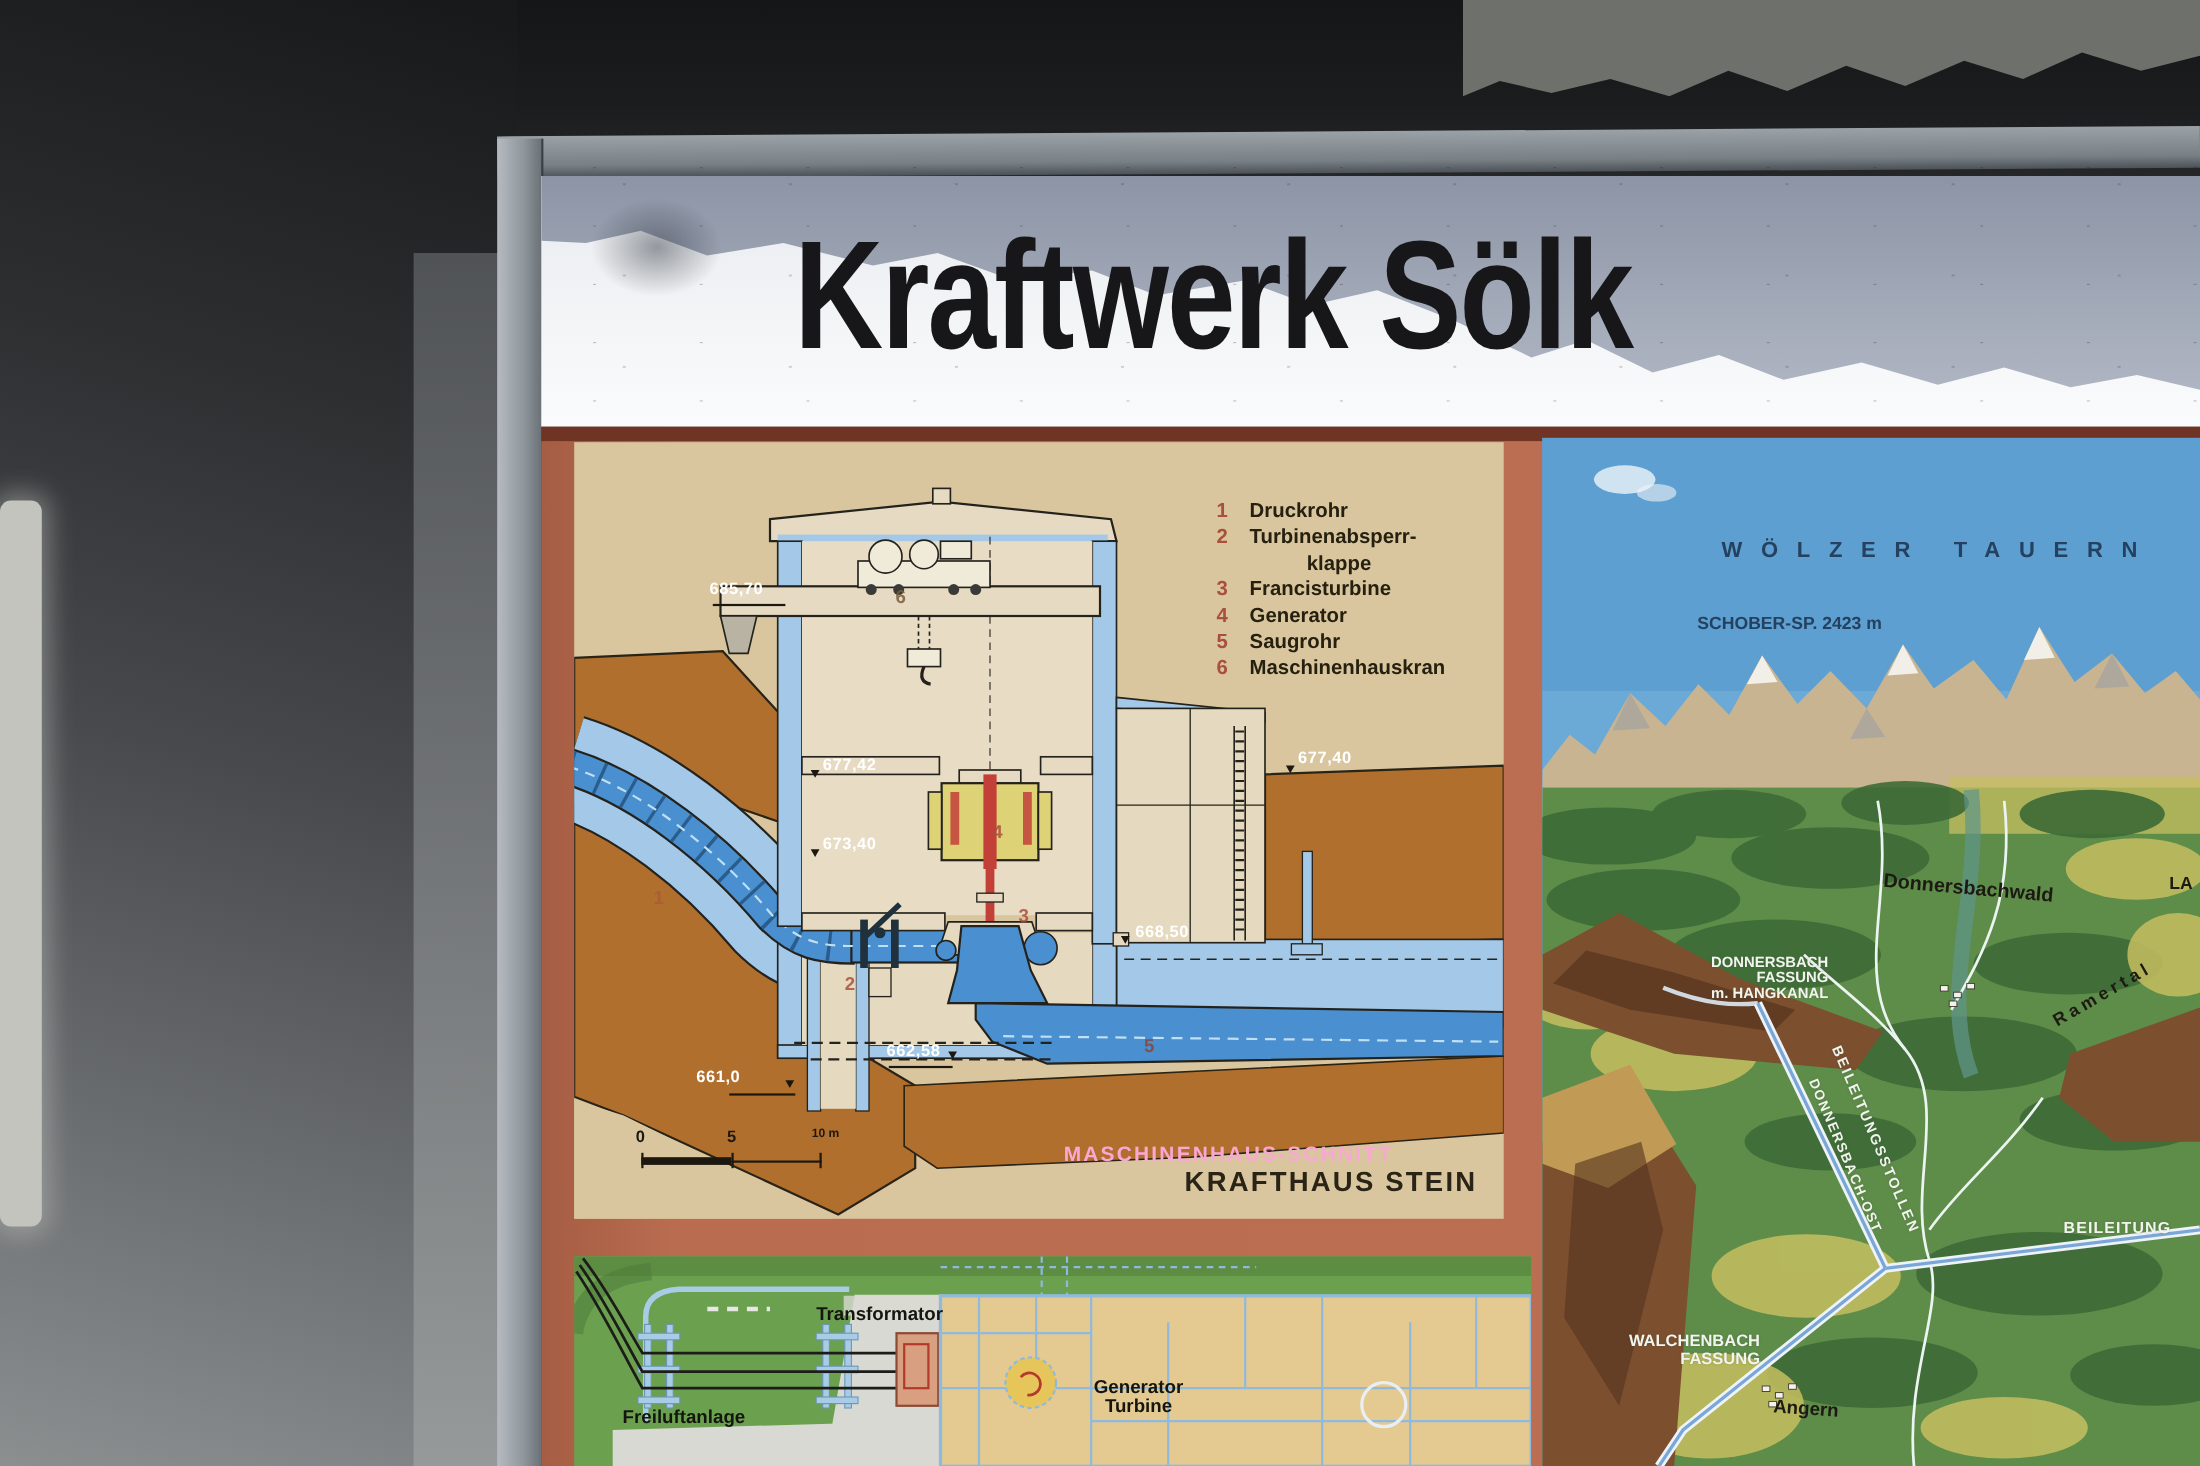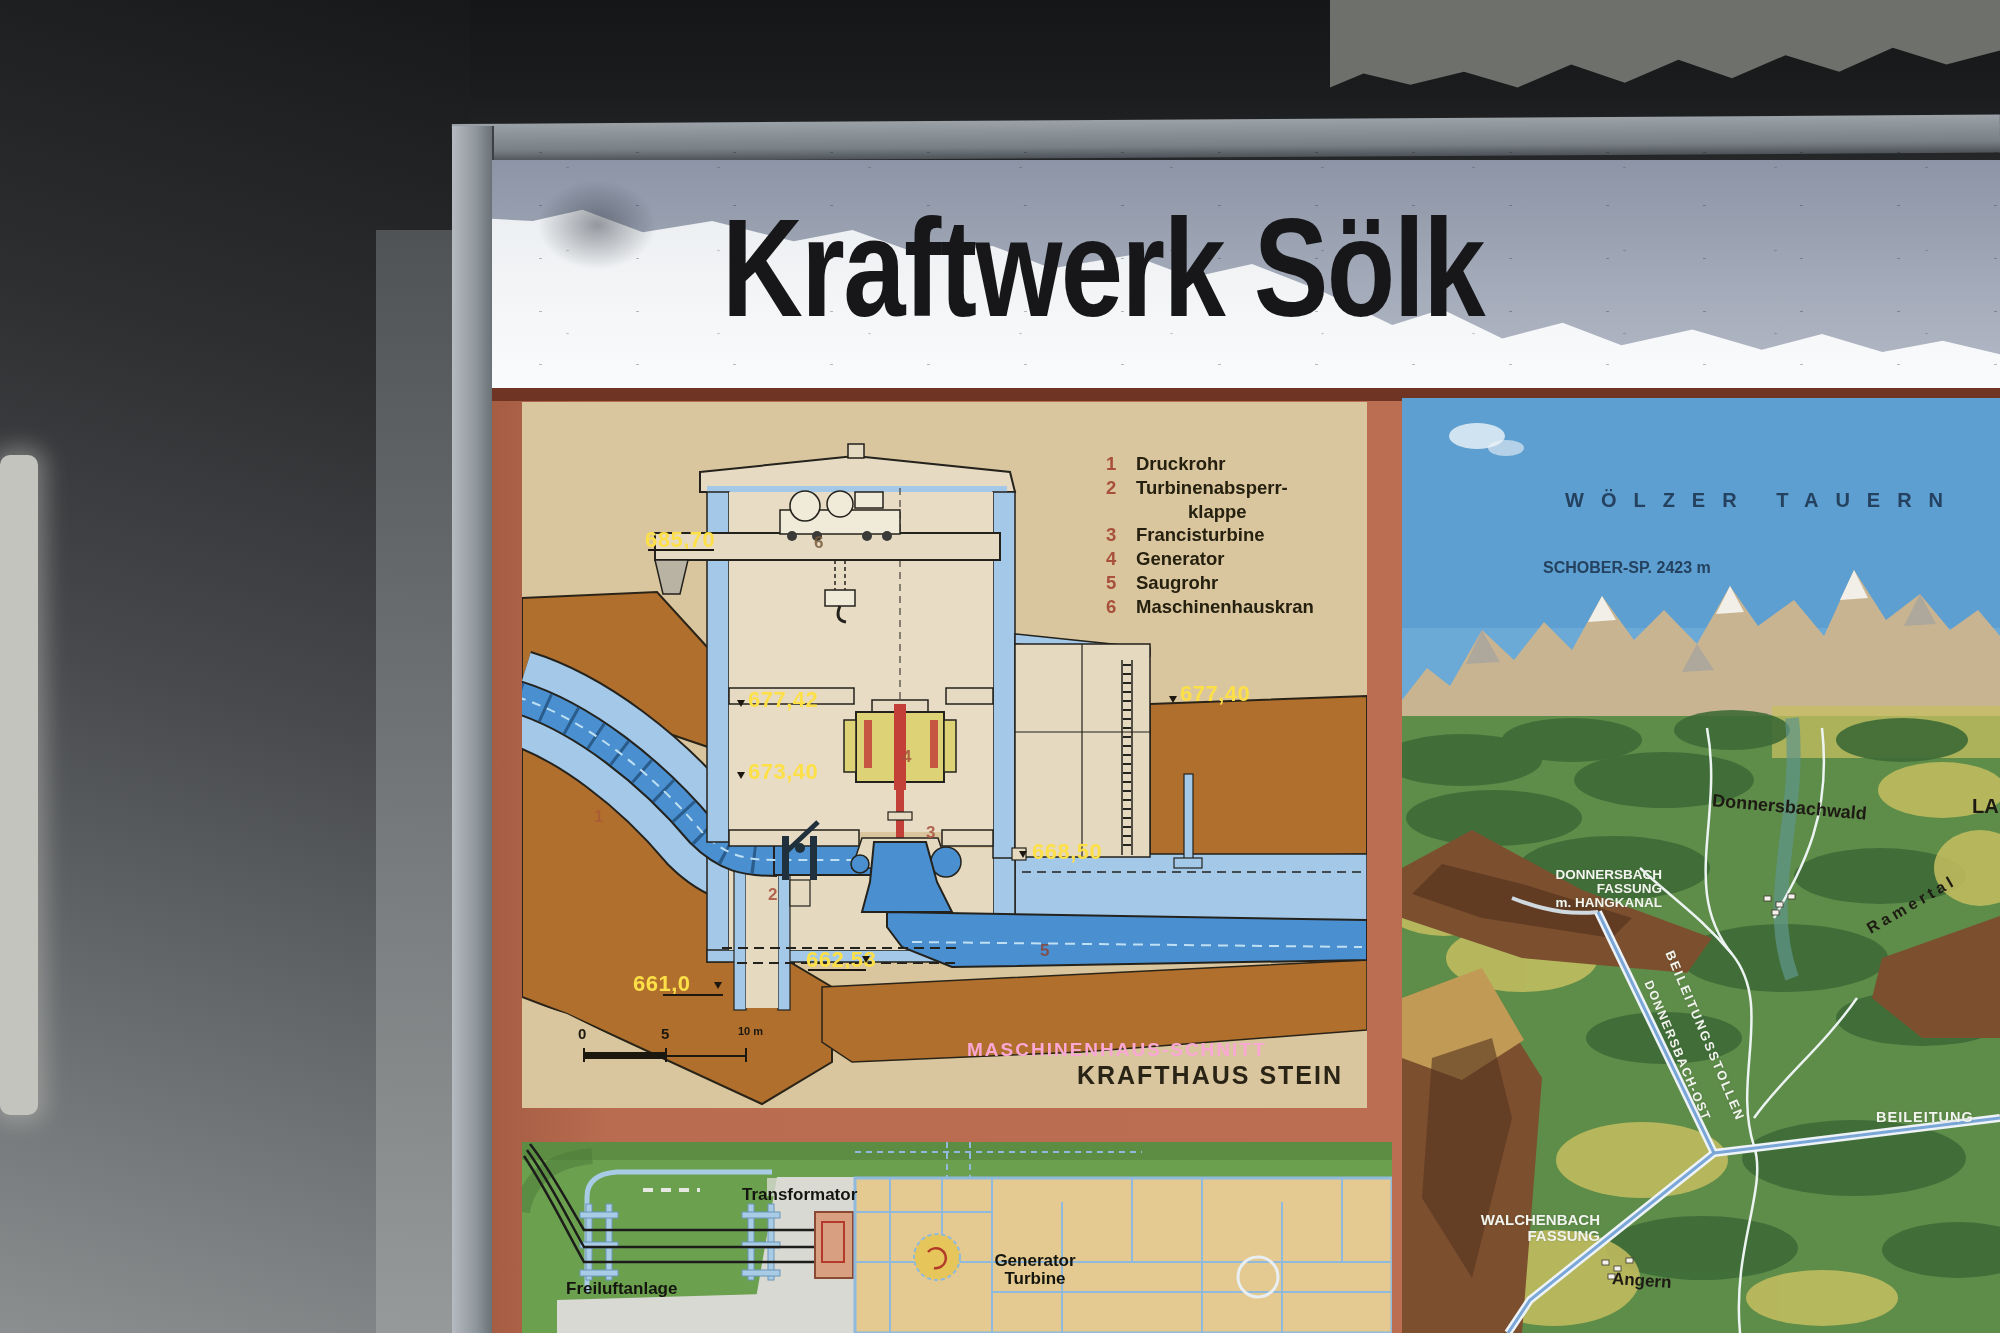--- a/index.html
+++ b/index.html
@@ -5,21 +5,21 @@
   html,body{margin:0;padding:0;background:#000;}
   .stage{position:relative;width:2000px;height:1333px;overflow:hidden;
     font-family:"Liberation Sans",sans-serif;background:#232527;}
   .abs{position:absolute;}
   .tex{background-image:
     radial-gradient(rgba(255,255,255,.13) 1px, transparent 1.6px),
     radial-gradient(rgba(0,0,0,.28) 1px, transparent 1.8px),
     radial-gradient(rgba(255,255,255,.07) 1.6px, transparent 2.6px);
     background-size:11px 13px,17px 19px,31px 29px;}
   .tx{position:absolute;white-space:nowrap;font-weight:bold;line-height:1.05;}
-  .elev{font-size:22px;color:#fde047;letter-spacing:.5px;}
+  .elev{font-size:15px;color:#ffffff;letter-spacing:.5px;}
   .uline{position:absolute;height:2px;background:#1c180f;}
   .tri{position:absolute;width:0;height:0;border-left:4px solid transparent;
     border-right:4px solid transparent;border-top:7px solid #1c180f;}
   .mark{font-size:17px;color:#a8503c;opacity:.85;}
   .legend{position:absolute;left:1106px;top:452px;width:260px;}
   .lrow{display:flex;font-size:18.5px;font-weight:bold;line-height:23.8px;}
   .lnum{width:30px;color:#a8503c;}
   .llab{color:#25200f;}
   .lindent{margin-left:52px;}
   .maplab-w{color:#f2f4ee;text-shadow:0 0 2px rgba(60,80,60,.35);}
@@ -317,21 +317,21 @@
 
   <div class="tx maplab-b" style="left:1565px;top:490px;font-size:20px;letter-spacing:17px;color:#24415f;">WÖLZER TAUERN</div>
   <div class="tx" style="left:1543px;top:560px;font-size:16px;color:#24415f;">SCHOBER-SP. 2423 m</div>
   <div class="tx maplab-b" style="left:1712px;top:798px;font-size:18px;transform:rotate(5deg);">Donnersbachwald</div>
   <div class="abs" style="left:1512px;top:868px;width:150px;text-align:right;">
     <div class="tx maplab-w" style="position:static;font-size:13.5px;">DONNERSBACH</div>
     <div class="tx maplab-w" style="position:static;font-size:13.5px;">FASSUNG</div>
     <div class="tx maplab-w" style="position:static;font-size:13.5px;">m. HANGKANAL</div>
   </div>
   <div class="tx maplab-b" style="left:1912px;top:905px;font-size:16px;letter-spacing:4px;transform:translate(-50%,-50%) rotate(-30deg);">Ramertal</div>
-  <div class="tx maplab-b" style="left:1972px;top:796px;font-size:20px;">LA</div>
+  <div class="tx maplab-b" style="left:1972px;top:796px;font-size:16px;">LA</div>
   <div class="tx maplab-w" style="left:1705px;top:1036px;font-size:13px;letter-spacing:2px;transform:translate(-50%,-50%) rotate(67deg);">BEILEITUNGSSTOLLEN</div>
   <div class="tx maplab-w" style="left:1677px;top:1051px;font-size:12.5px;letter-spacing:1.5px;transform:translate(-50%,-50%) rotate(67deg);">DONNERSBACH-OST</div>
   <div class="tx maplab-w" style="left:1876px;top:1110px;font-size:14.5px;letter-spacing:1px;">BEILEITUNG</div>
   <div class="abs" style="left:1448px;top:1212px;width:152px;text-align:right;">
     <div class="tx maplab-w" style="position:static;font-size:15px;">WALCHENBACH</div>
     <div class="tx maplab-w" style="position:static;font-size:15px;">FASSUNG</div>
   </div>
   <div class="tx maplab-b" style="left:1612px;top:1272px;font-size:17px;transform:rotate(4deg);font-weight:bold;">Angern</div>
 
   <div class="abs" style="left:522px;top:1142px;width:870px;height:191px;background:#6ba04f;overflow:hidden;">

